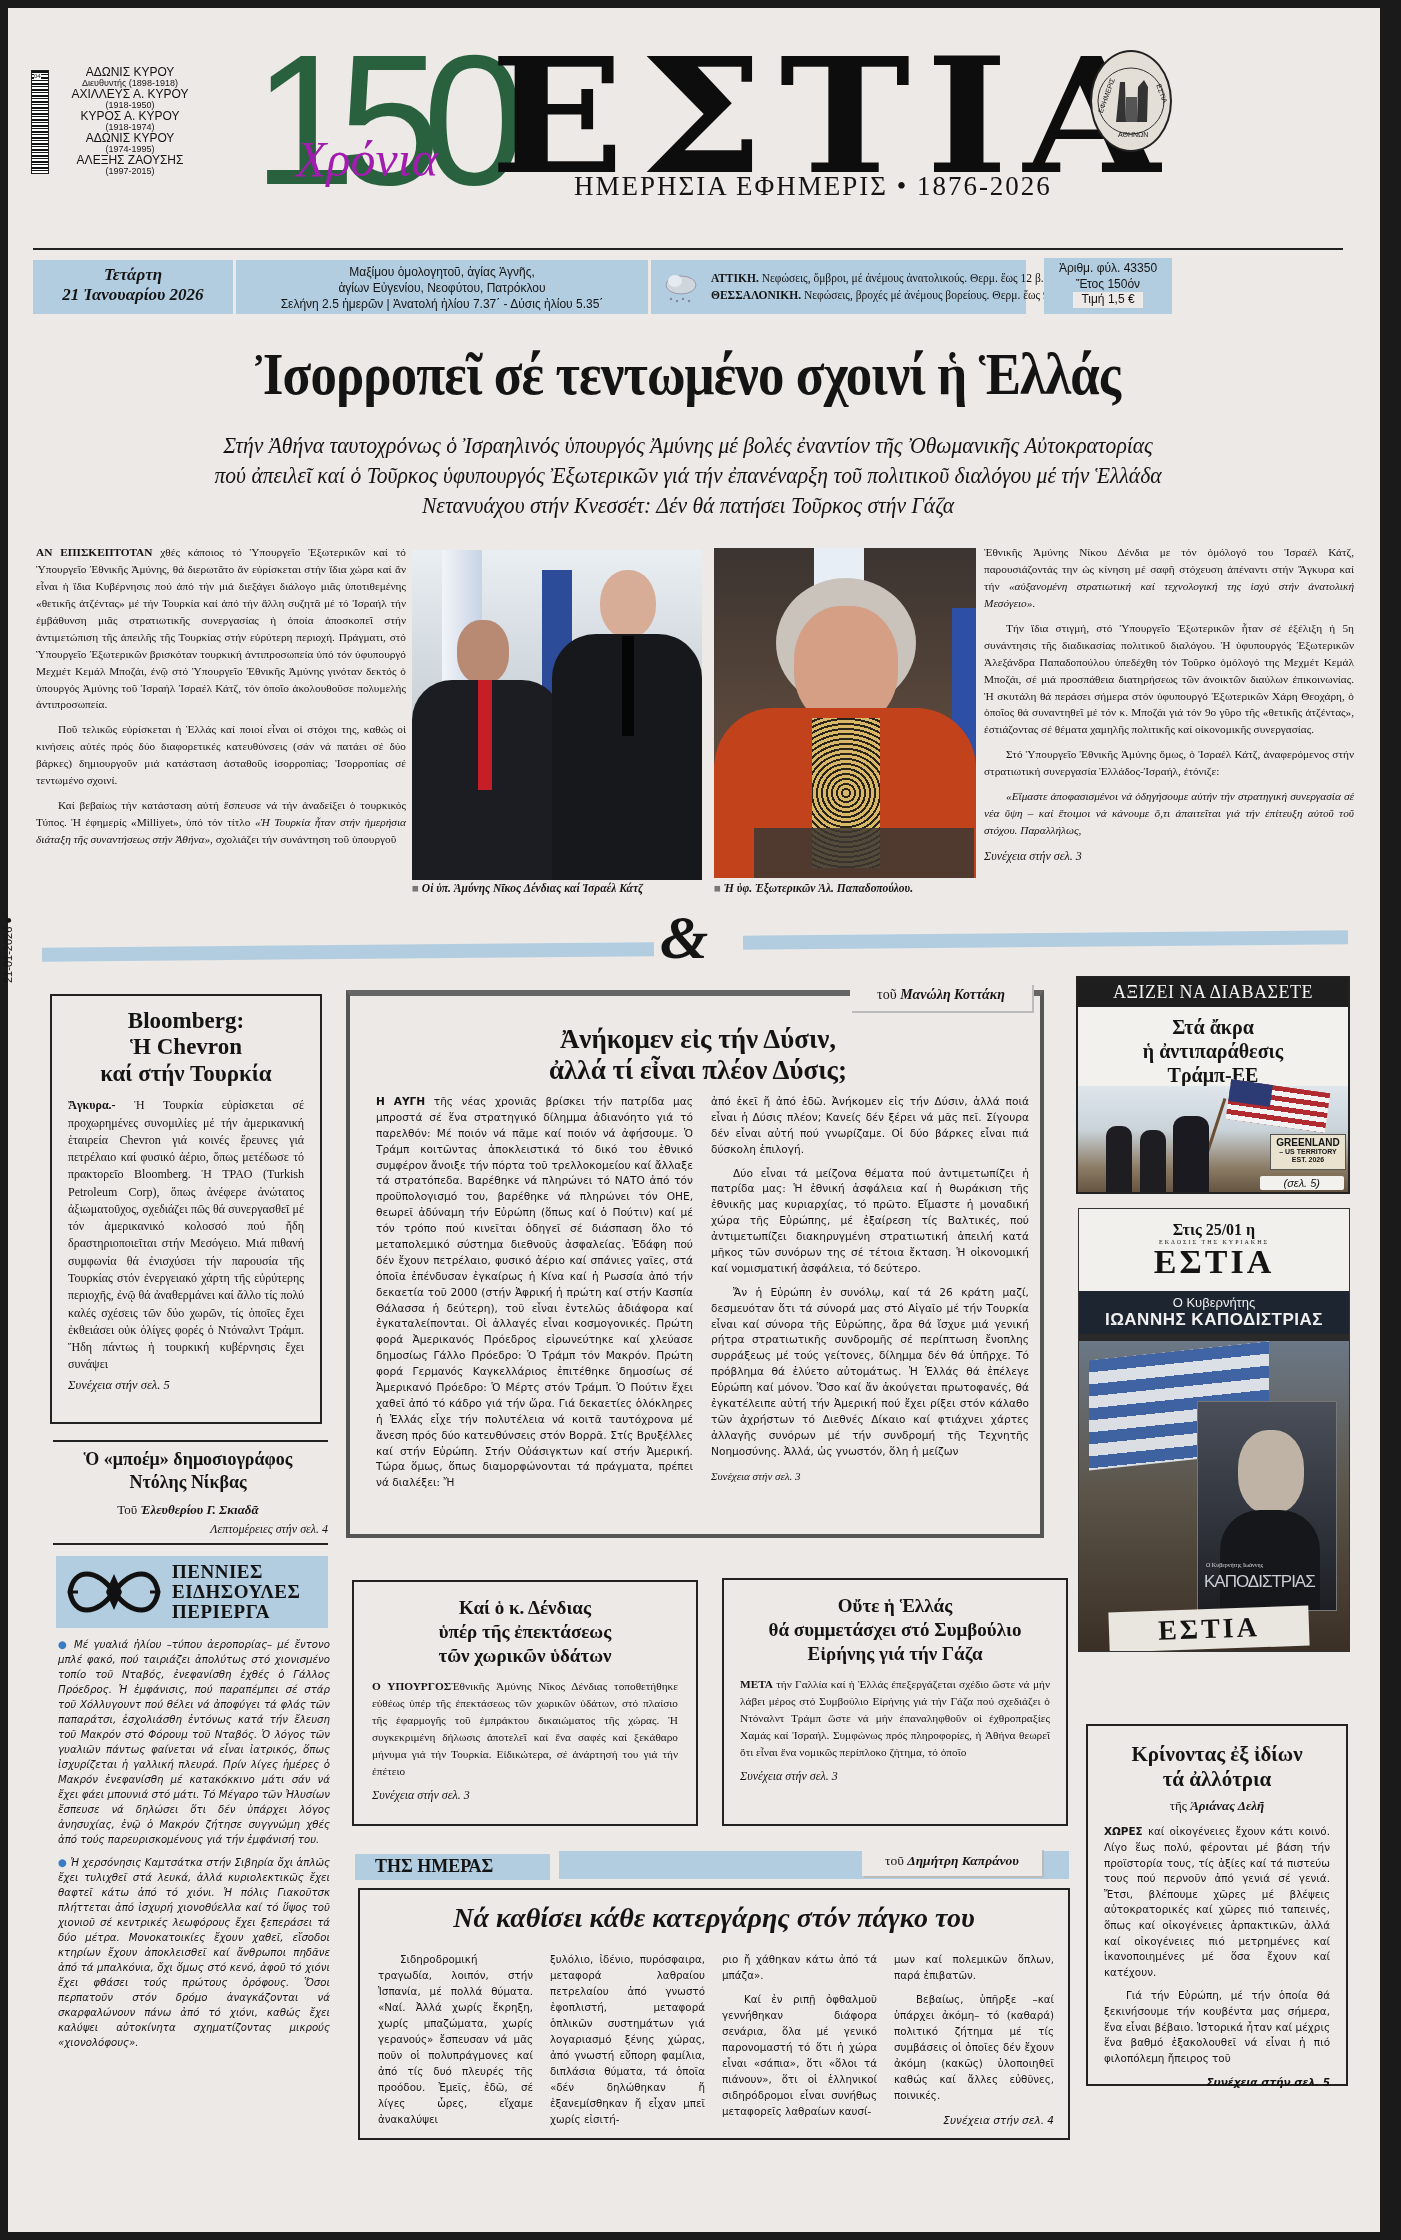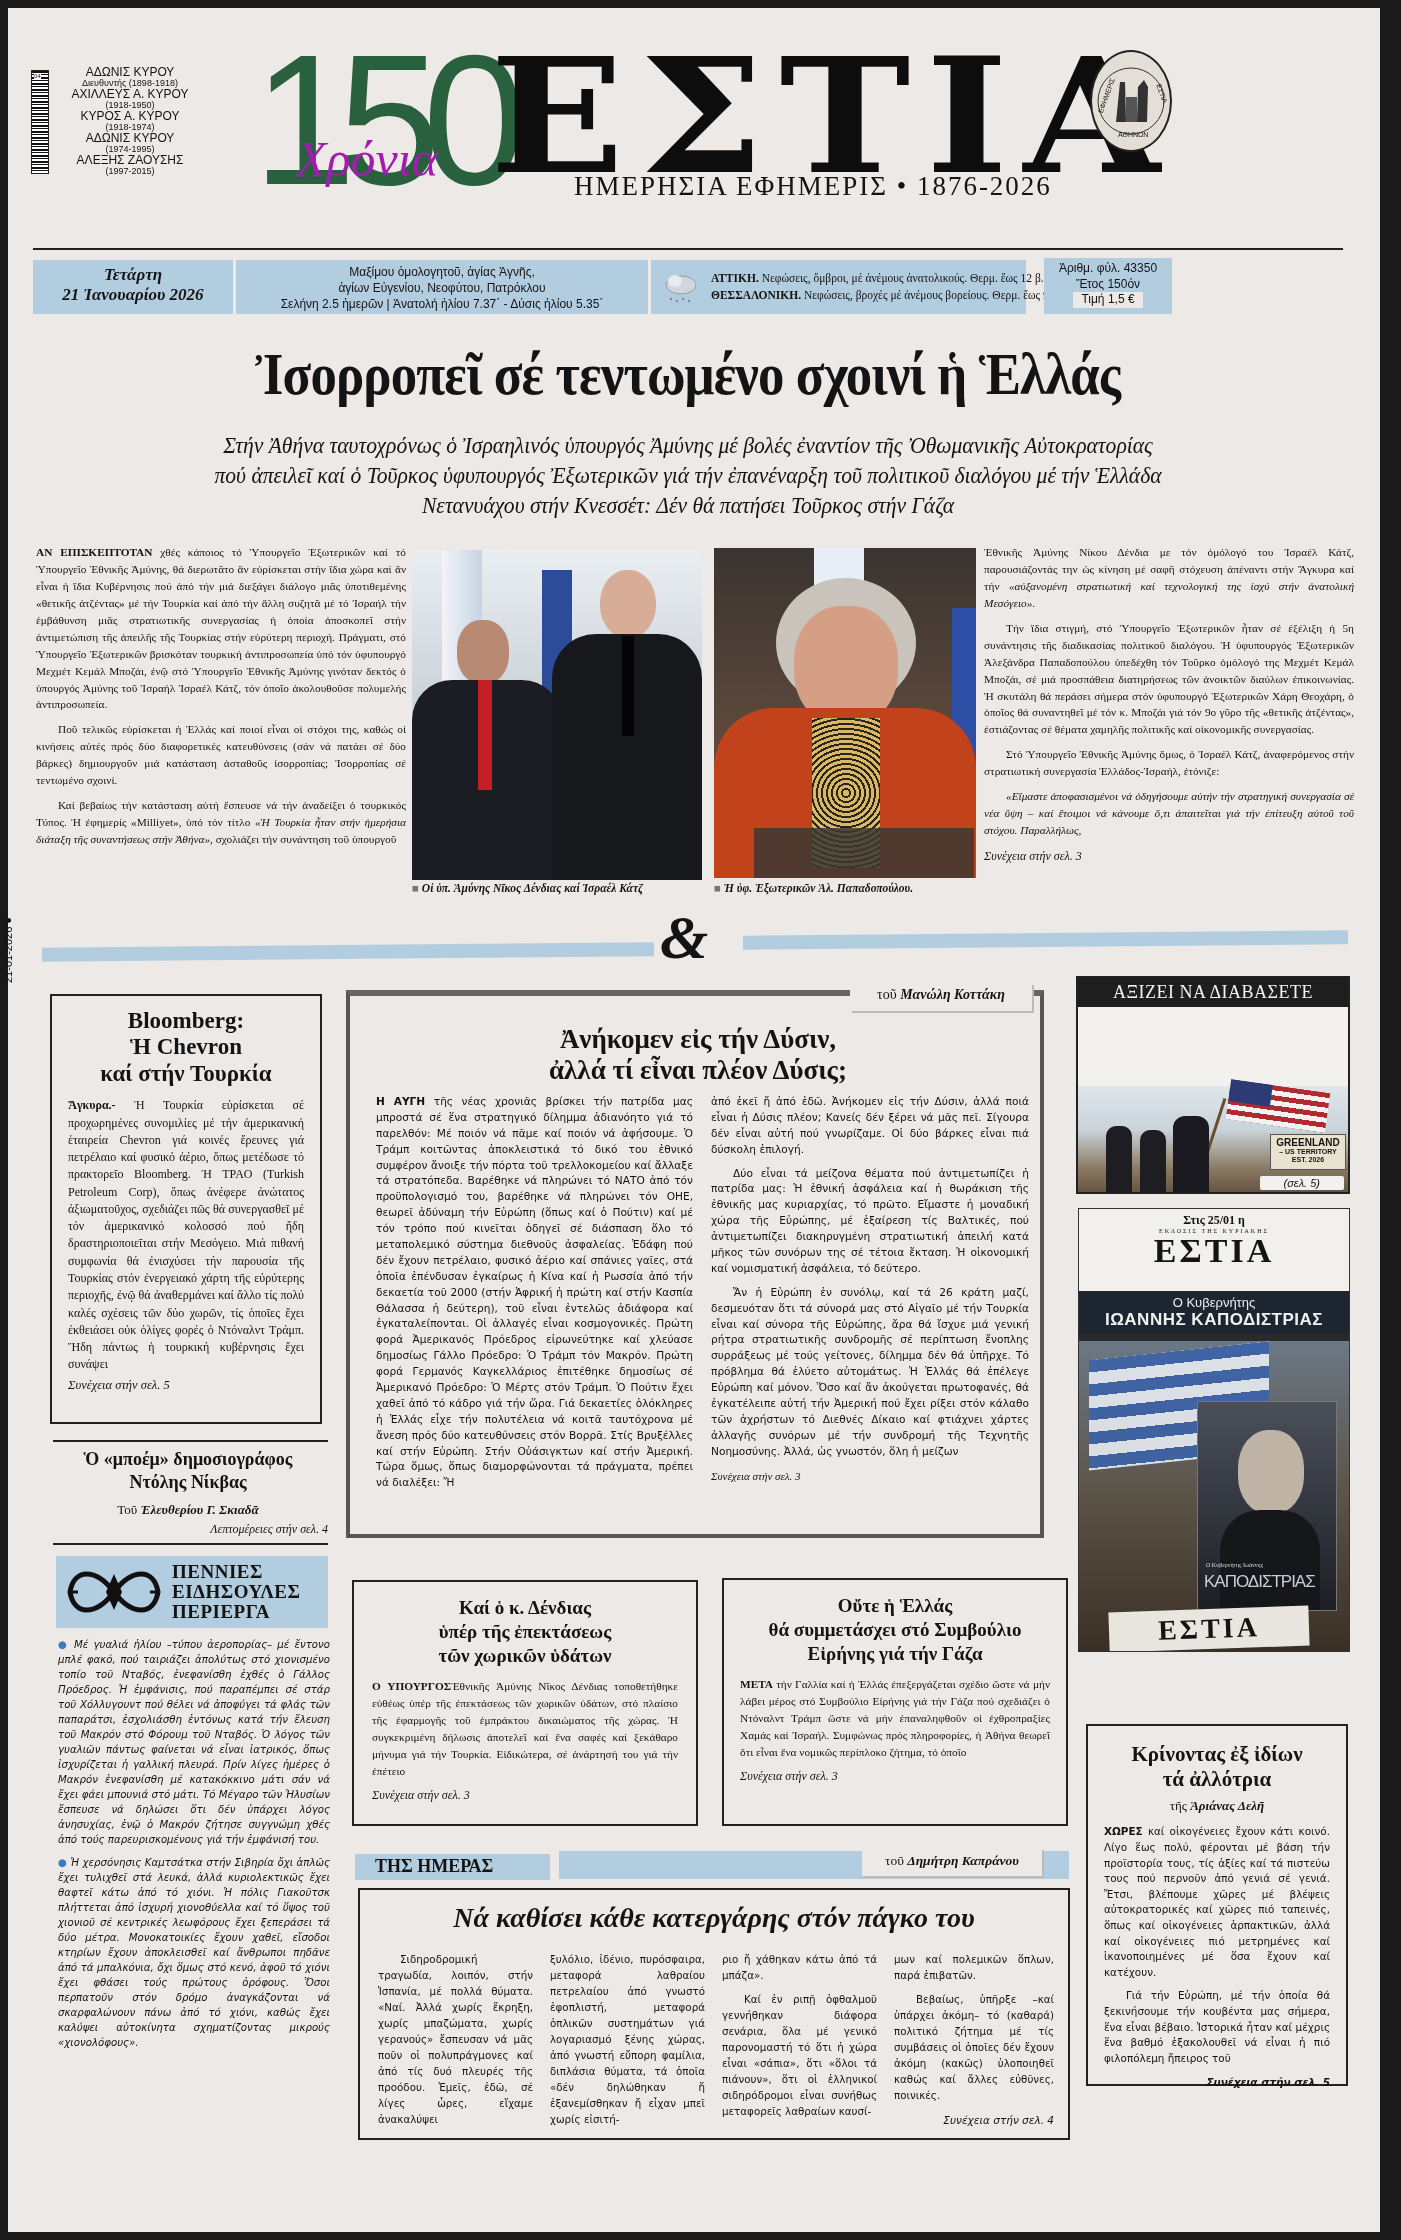--- a/index.html
+++ b/index.html
@@ -270,40 +270,45 @@
     </div>
     <div class="abs dejasans just" style="left:534px;top:62px;width:160px;font-size:10.3px;line-height:1.55;">
       <p class="noind">μων καί πολεμικῶν ὅπλων, παρά ἐπιβατῶν.</p>
       <p>Βεβαίως, ὑπῆρξε –καί ὑπάρχει ἀκόμη– τό (καθαρά) πολιτικό ζήτημα μέ τίς συμβάσεις οἱ ὁποῖες δέν ἔχουν ἀκόμη (κακῶς) ὑλοποιηθεῖ καθώς καί ἄλλες εὐθῦνες, ποινικές.</p>
       <div class="dejasans ital" style="text-align:right;font-size:10.5px;">Συνέχεια στήν σελ. 4</div>
     </div>
   </div>
 
   <div class="abs" style="left:1068px;top:968px;width:274px;height:218px;border:2px solid #222;overflow:hidden;background:#f3f1ee;">
     <div class="serif center" style="background:#1e1e1e;color:#f2f2f2;font-size:18px;padding:4px 0;letter-spacing:.5px;">ΑΞΙΖΕΙ ΝΑ ΔΙΑΒΑΣΕΤΕ</div>
+    <div class="serif bold center" style="font-size:20px;line-height:1.2;padding-top:8px;">
+      <div>Στά ἄκρα</div>
+      <div>ἡ ἀντιπαράθεσις</div>
+      <div>Τράμπ-ΕΕ</div>
+    </div>
     <div class="abs" style="left:0;top:108px;width:274px;height:110px;background:linear-gradient(180deg,#dfe6ec 0%,#c9d3d9 40%,#8b7a63 75%,#5e4e3c 100%);">
       <div class="abs" style="left:150px;top:0;width:100px;height:40px;background:repeating-linear-gradient(180deg,#b02a30 0 5px,#f2f2f2 5px 10px);transform:rotate(8deg);">
         <div style="width:42px;height:22px;background:#2c3b73;"></div>
       </div>
       <div class="abs" style="left:130px;top:10px;width:3px;height:100px;background:#6a4d2e;transform:rotate(18deg);"></div>
       <div class="abs" style="left:28px;top:40px;width:26px;height:70px;background:#1d1d22;border-radius:10px 10px 0 0;"></div>
       <div class="abs" style="left:62px;top:44px;width:26px;height:66px;background:#1d1d22;border-radius:10px 10px 0 0;"></div>
       <div class="abs" style="left:95px;top:30px;width:36px;height:80px;background:#1a1a20;border-radius:12px 12px 0 0;"></div>
       <div class="abs sans bold center" style="left:192px;top:48px;width:76px;height:36px;background:#e9e2cf;border:1px solid #555;font-size:9px;line-height:1.1;padding-top:2px;">
         <div style="font-size:10px;">GREENLAND</div>
         <div style="font-size:7px;">– US TERRITORY</div>
         <div style="font-size:7px;">EST. 2026</div>
       </div>
       <div class="abs sans ital" style="right:8px;bottom:6px;background:#f3f1ee;padding:1px 24px;font-size:11px;border-radius:2px;">(σελ. 5)</div>
     </div>
   </div>
 
   <div class="abs" style="left:1070px;top:1200px;width:272px;height:444px;border:1px solid #333;background:#2a2a2a;overflow:hidden;">
     <div class="center" style="background:#f2f0ed;height:82px;padding-top:4px;">
-      <div class="serif bold" style="font-size:12px;">Στις 25/01 η</div>
+      <div class="serif bold" style="font-size:16px;margin-top:8px;">Στις 25/01 η</div>
       <div class="serif" style="font-size:6px;letter-spacing:2px;">ΕΚΔΟΣΙΣ ΤΗΣ ΚΥΡΙΑΚΗΣ</div>
       <div class="serif bold" style="font-size:34px;line-height:1;font-weight:900;letter-spacing:3px;">ΕΣΤΙΑ</div>
     </div>
     <div class="center" style="background:#1c2530;color:#f0f0f0;padding:4px 0;">
       <div class="sans" style="font-size:13px;">Ο Κυβερνήτης</div>
       <div class="sans bold" style="font-size:17px;letter-spacing:.5px;">ΙΩΑΝΝΗΣ ΚΑΠΟΔΙΣΤΡΙΑΣ</div>
     </div>
     <div class="abs" style="left:0;top:132px;width:272px;height:312px;background:linear-gradient(180deg,#6b7886 0%,#5b5347 50%,#3a2f25 100%);">
       <div class="abs" style="left:10px;top:10px;width:180px;height:110px;background:repeating-linear-gradient(180deg,#3b62a8 0 12px,#e8ecf2 12px 24px);transform:skewY(-6deg);opacity:.9;"></div>
       <div class="abs" style="left:118px;top:60px;width:140px;height:210px;background:linear-gradient(180deg,#4a4f5a,#1d1f24);border:1px solid #777;">

